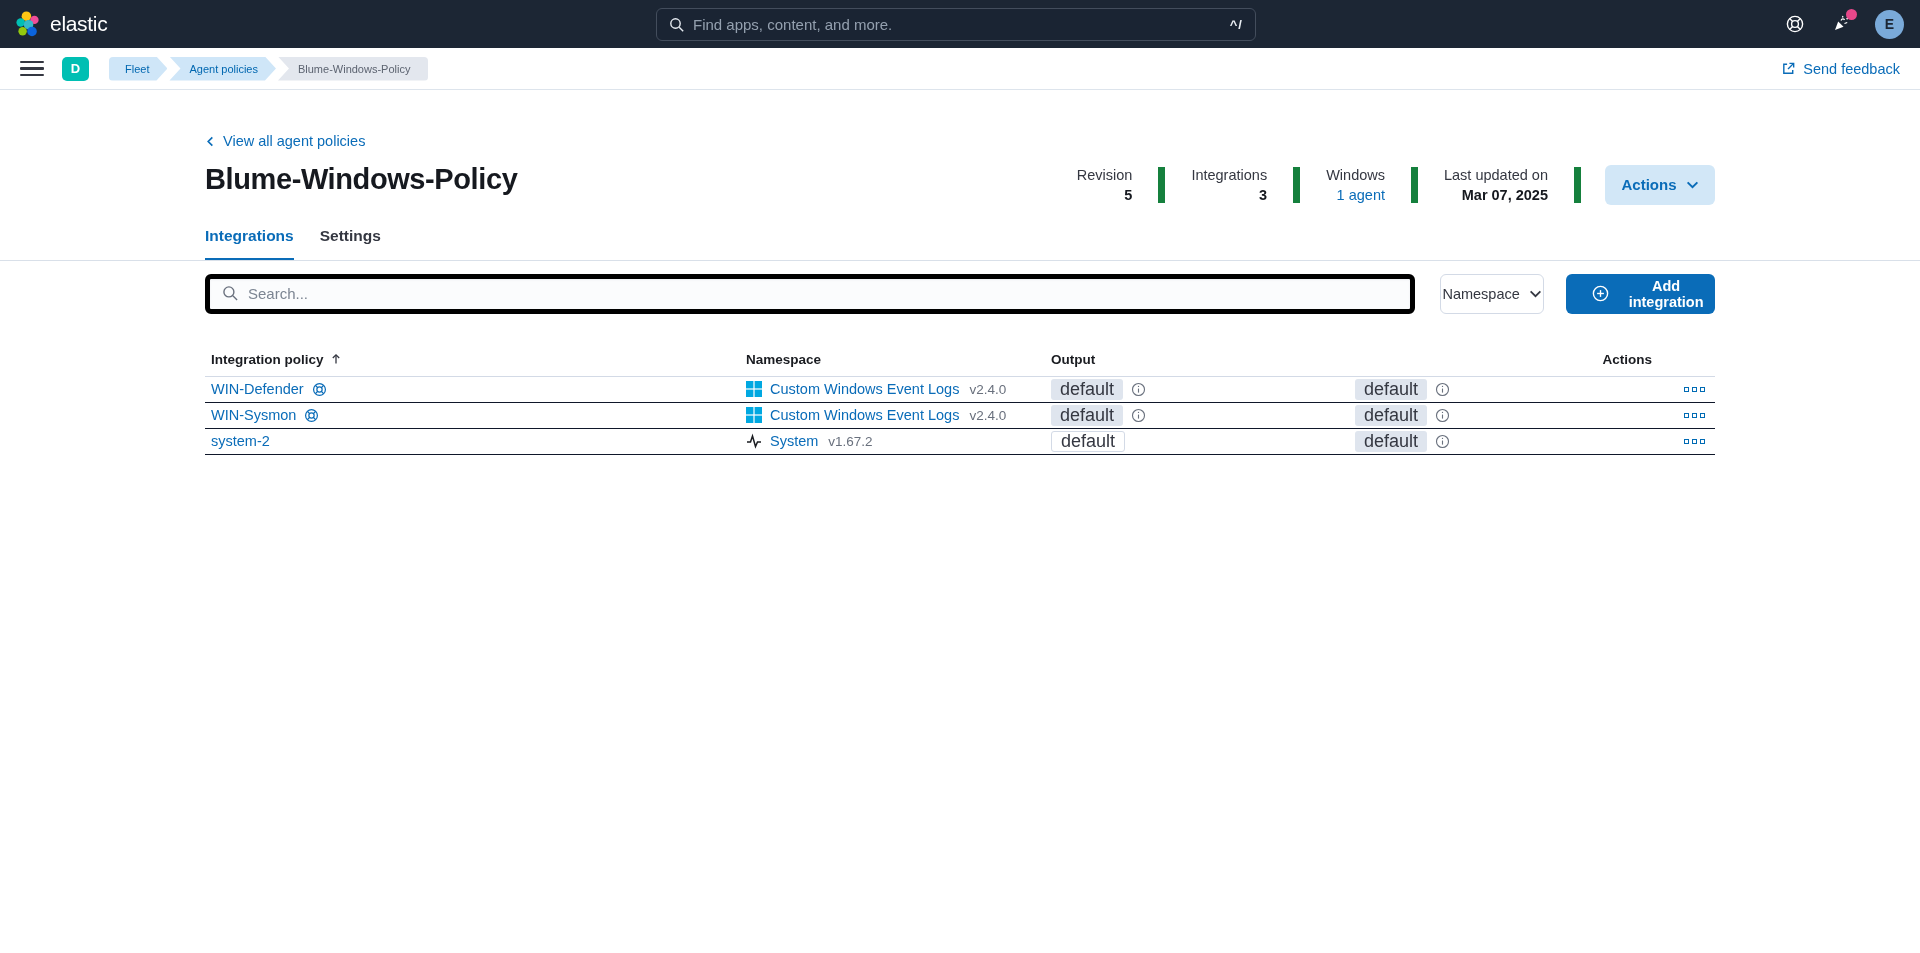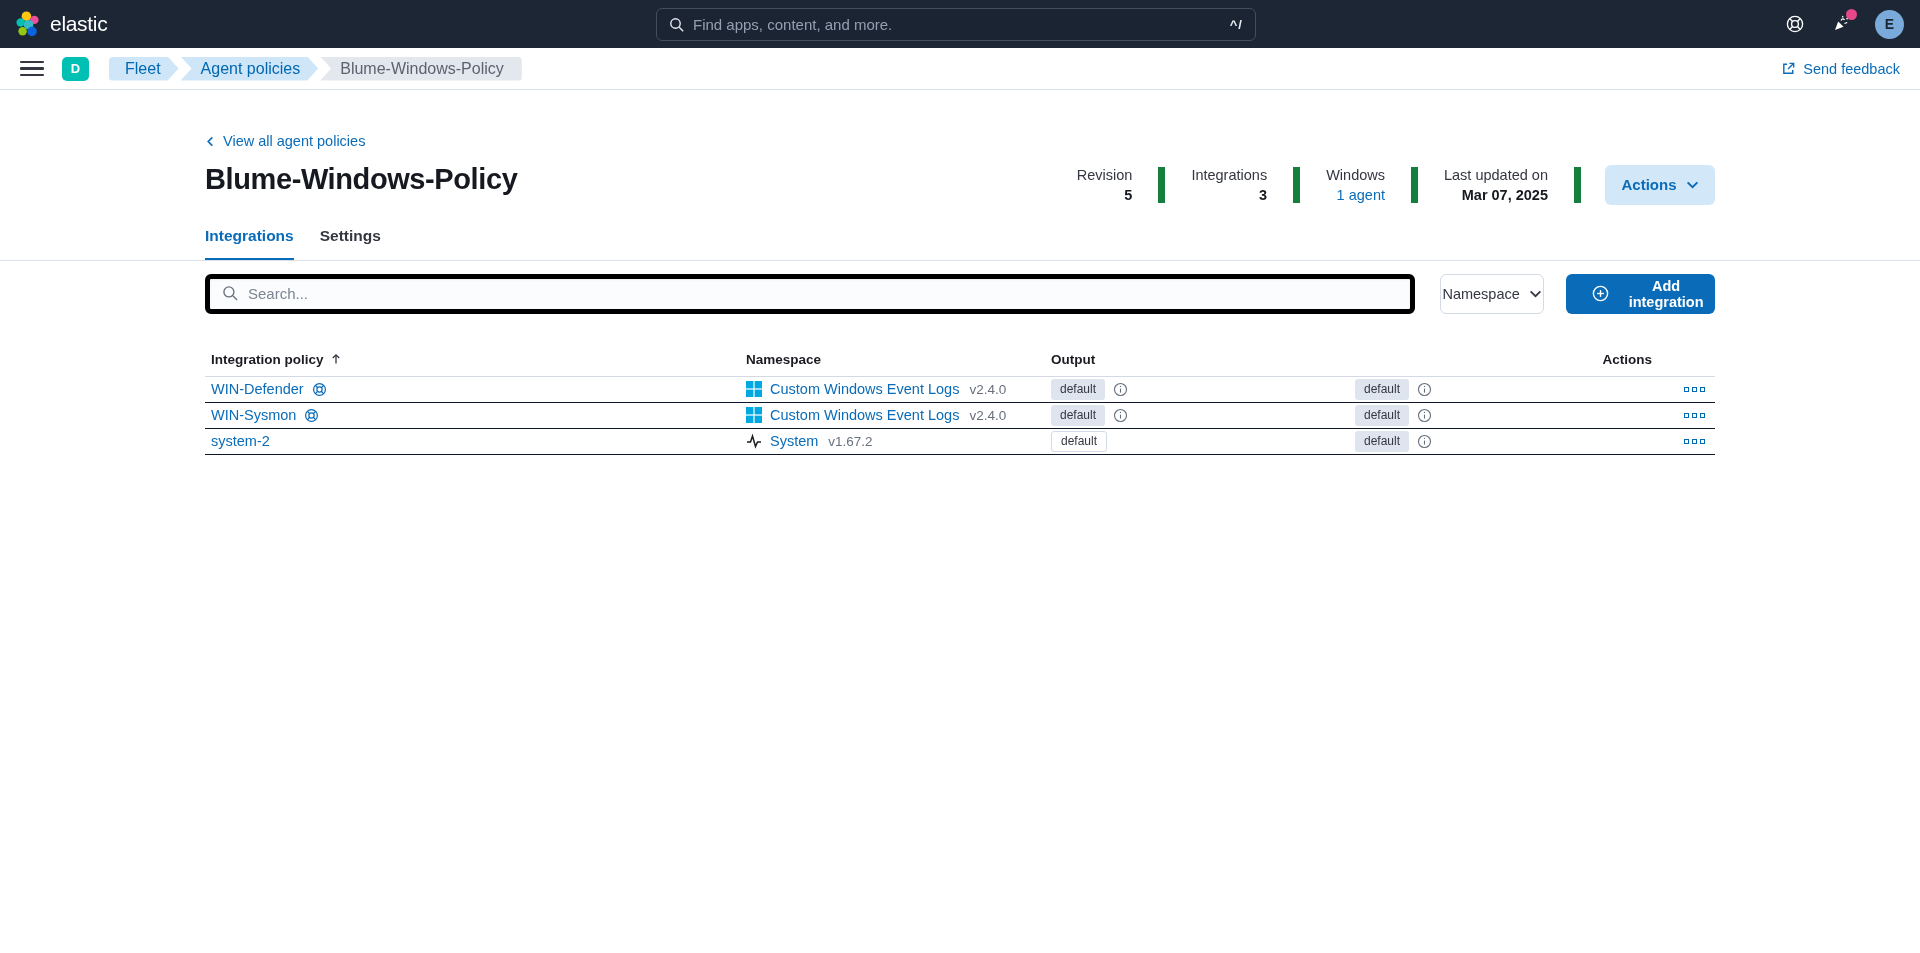--- a/index.html
+++ b/index.html
@@ -28,21 +28,21 @@
   
   .crumb-bar { height:42px; background:#fff; border-bottom:1px solid #dde4ec;
     display:flex; align-items:center; padding:0 16px; }
   .hamburger { width:24px; height:24px; display:flex; flex-direction:column;
     justify-content:center; gap:4px; cursor:pointer; margin-left:4px; }
   .hamburger span { display:block; height:2.5px; background:#343741; border-radius:1px; }
   .space-badge { width:27px; height:24px; border-radius:5px; background:#00bfb3;
     color:#fff; font-size:13px; font-weight:700; display:flex; align-items:center;
     justify-content:center; margin-left:18px; cursor:pointer; }
   .crumbs { display:flex; align-items:center; margin-left:20px; }
-  .crumb { height:24px; display:flex; align-items:center; font-size:16px;
+  .crumb { height:24px; display:flex; align-items:center; font-size:11px;
     font-weight:500; padding:0 18px 0 20px; cursor:pointer;
     clip-path:polygon(0 0, calc(100% - 11px) 0, 100% 50%, calc(100% - 11px) 100%, 0 100%, 11px 50%); }
   .crumb.first { clip-path:polygon(0 0, calc(100% - 11px) 0, 100% 50%, calc(100% - 11px) 100%, 0 100%);
     border-radius:4px 0 0 4px; padding-left:16px; }
   .crumb.blue { background:#cfe6f8; color:#0067b0; }
   .crumb.gray { background:#e3e7ee; color:#5c6370; cursor:default;
     clip-path:polygon(0 0, 100% 0, 100% 100%, 0 100%, 11px 50%); border-radius:0 4px 4px 0; }
   .crumb + .crumb { margin-left:2px; }
   .send-feedback { margin-left:auto; display:flex; align-items:center; gap:7px;
     color:#0a6cb8; font-size:14.5px; font-weight:500; cursor:pointer; padding-right:4px; }
@@ -93,21 +93,21 @@
     align-items:center; }
   .trow.head { border-bottom:1px solid #d3dae6; }
   .trow.body { border-bottom:1px solid #0f172a; height:26px; }
   .th { font-size:13.5px; font-weight:600; color:#1a1c21; padding:9px 8px 9px 6px;
     display:flex; align-items:center; gap:6px; cursor:pointer; }
   .th.right, .td.right { justify-content:flex-end; padding-right:6px; }
   .td { display:flex; align-items:center; gap:8px; padding-left:6px; font-size:14.5px; }
   .lnk { color:#0a6cb8; cursor:pointer; }
   .ver { color:#69707d; font-size:13.5px; margin-left:2px; }
   .badge { height:21px; padding:1px 9px; border-radius:3px; background:#dfe5ee;
-    color:#343741; font-size:12px; font-weight:500; display:inline-flex;
+    color:#343741; font-size:18px; font-weight:500; display:inline-flex;
     align-items:center; }
   .badge.hollow { background:#fff; border:1px solid #d3dae6; }
   .sort-both { color:#98a2b3; font-size:12px; }
   .dots-btn { display:flex; gap:3px; cursor:pointer; padding:4px; }
   .dots-btn i { width:5px; height:5px; border:1.6px solid #006bb4; display:block; }
   .icon-inline { display:inline-flex; align-items:center; }
 </style>
 </head>
 <body>
 

